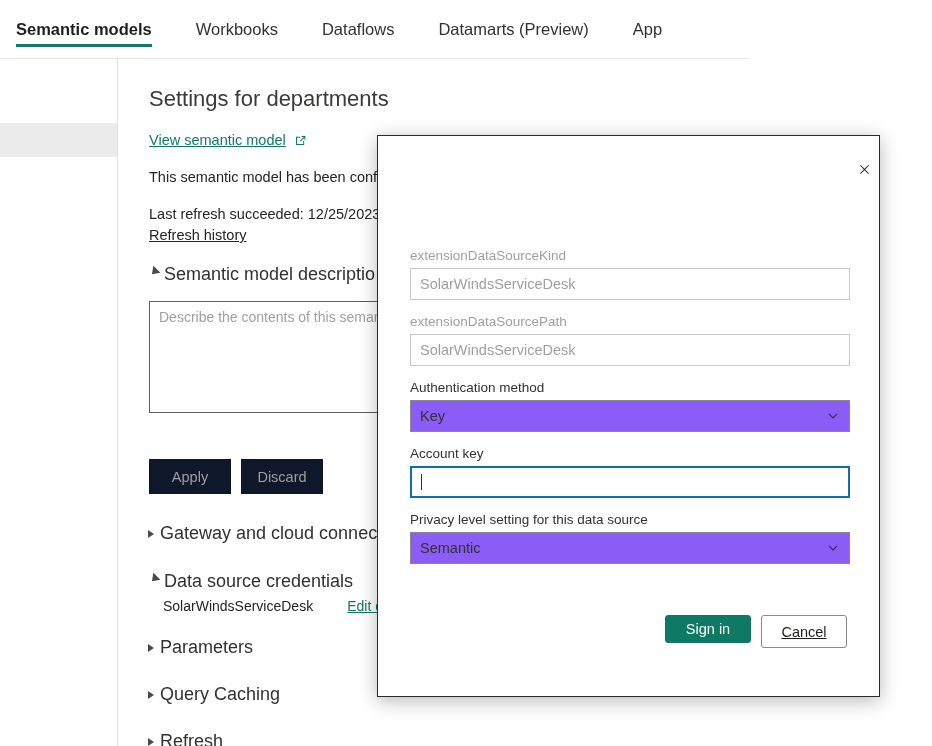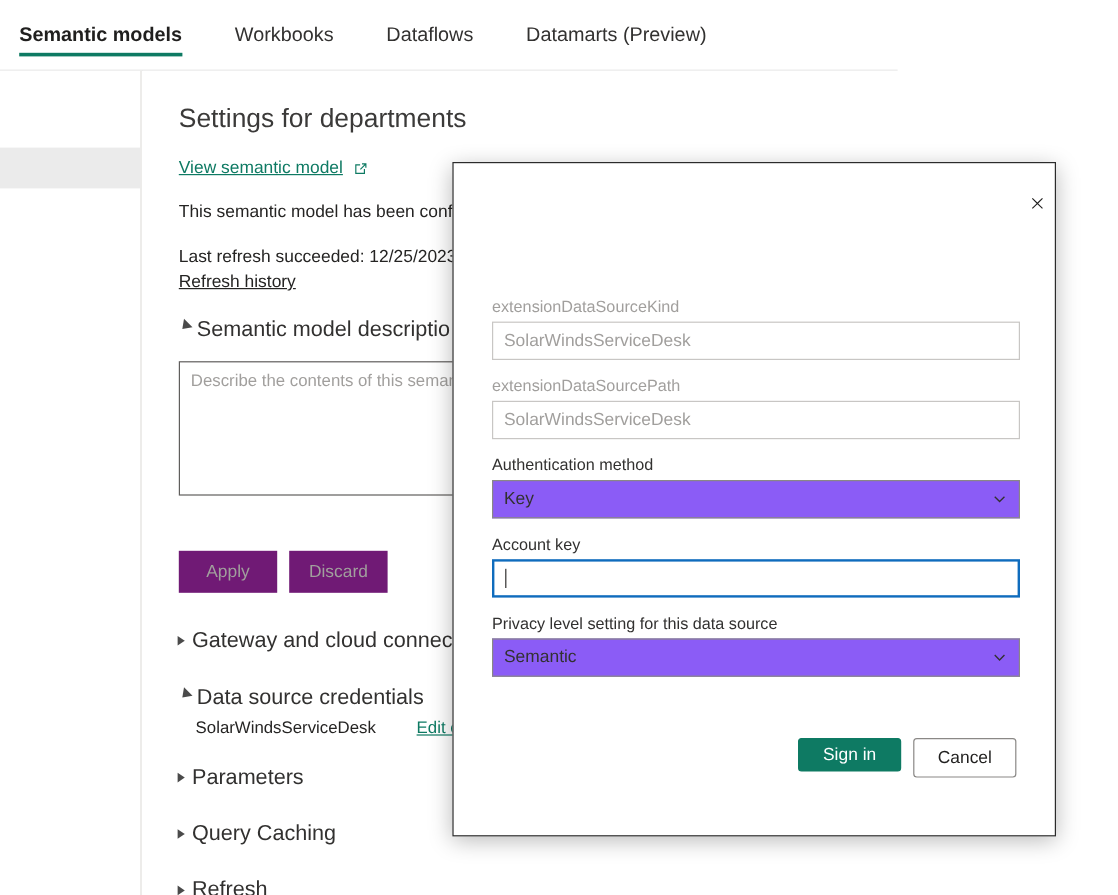--- a/index.html
+++ b/index.html
@@ -199,21 +199,21 @@
     position: absolute;
     left: 30px;
     top: 400px;
     display: flex;
     gap: 10px;
   }
   .flat-btn {
     min-width: 82px;
     height: 35px;
     border: none;
-    background: #701a75;
+    background: #0f172a;
     color: #a19f9d;
     font-size: 14.5px;
     font-family: "Liberation Sans", sans-serif;
     cursor: default;
     padding: 0 16px;
   }
   .dialog {
     position: absolute;
     left: 377px;
     top: 135px;
@@ -331,20 +331,21 @@
   .btn-secondary {
     min-width: 86px;
     height: 33px;
     background: #ffffff;
     color: #201f1e;
     border: 1px solid #8a8886;
     border-radius: 3px;
     font-size: 14.5px;
     font-family: "Liberation Sans", sans-serif;
     cursor: pointer;
+    text-decoration: underline;
   }
 
   
   .cred-row {
     position: absolute;
     left: 44px;
     top: 539px;
     display: flex;
     align-items: center;
     gap: 34px;
@@ -369,20 +370,23 @@
         <span>Semantic models</span>
       </div>
       <div class="tab">
         <span>Workbooks</span>
       </div>
       <div class="tab">
         <span>Dataflows</span>
       </div>
       <div class="tab">
         <span>Datamarts (Preview)</span>
+      </div>
+      <div class="tab">
+        <span>App</span>
       </div>
     </div>
   </div>
 
   <div class="leftrail">
     <div class="rail-row"></div>
   </div>
 
   <div class="settings">
 

